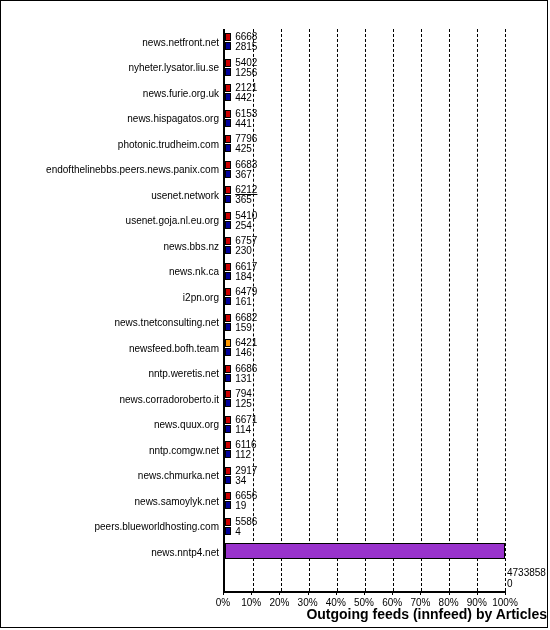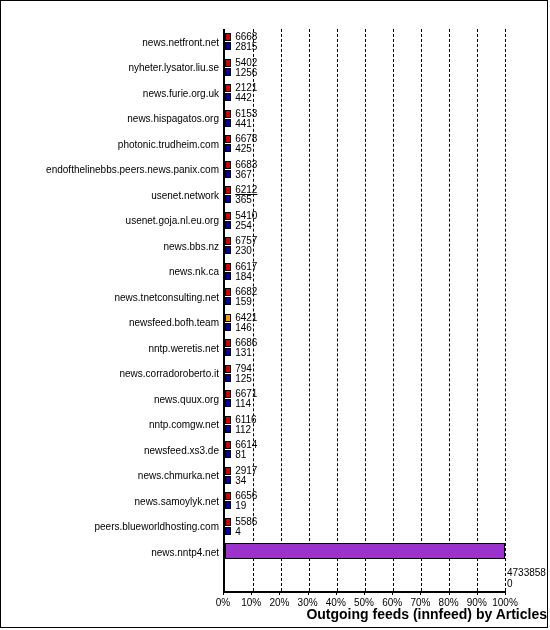--- a/index.html
+++ b/index.html
@@ -171,21 +171,21 @@
           <div class="ylabel">news.hispagatos.org</div>
           <div class="bar top" style="width: 2.2%; background: rgb(204, 0, 0); height: 8px;"></div>
           <div class="bar bot" style="width: 2.2%; background: rgb(0, 0, 153);"></div>
           <div class="dlabel top" style="left: 2.2%;">6153</div>
           <div class="dlabel bot" style="left: 2.2%;">441</div>
         </div>
         <div class="row">
           <div class="ylabel">photonic.trudheim.com</div>
           <div class="bar top" style="width: 2.2%; background: rgb(204, 0, 0); height: 8px;"></div>
           <div class="bar bot" style="width: 2.2%; background: rgb(0, 0, 153);"></div>
-          <div class="dlabel top" style="left: 2.2%;">6678</div>
+          <div class="dlabel top" style="left: 2.2%;">7796</div>
           <div class="dlabel bot" style="left: 2.2%;">425</div>
         </div>
         <div class="row">
           <div class="ylabel">endofthelinebbs.peers.news.panix.com</div>
           <div class="bar top" style="width: 2.2%; background: rgb(204, 0, 0); height: 8px;"></div>
           <div class="bar bot" style="width: 2.2%; background: rgb(0, 0, 153);"></div>
           <div class="dlabel top" style="left: 2.2%;">6683</div>
           <div class="dlabel bot" style="left: 2.2%;">367</div>
         </div>
         <div class="row">
@@ -210,20 +210,27 @@
           <div class="dlabel bot" style="left: 2.2%;">230</div>
         </div>
         <div class="row">
           <div class="ylabel">news.nk.ca</div>
           <div class="bar top" style="width: 2.2%; background: rgb(204, 0, 0); height: 8px;"></div>
           <div class="bar bot" style="width: 2.2%; background: rgb(0, 0, 153);"></div>
           <div class="dlabel top" style="left: 2.2%;">6617</div>
           <div class="dlabel bot" style="left: 2.2%;">184</div>
         </div>
         <div class="row">
+          <div class="ylabel">i2pn.org</div>
+          <div class="bar top" style="width: 2.2%; background: rgb(204, 0, 0); height: 8px;"></div>
+          <div class="bar bot" style="width: 2.2%; background: rgb(0, 0, 153);"></div>
+          <div class="dlabel top" style="left: 2.2%;">6479</div>
+          <div class="dlabel bot" style="left: 2.2%;">161</div>
+        </div>
+        <div class="row">
           <div class="ylabel">news.tnetconsulting.net</div>
           <div class="bar top" style="width: 2.2%; background: rgb(204, 0, 0); height: 8px;"></div>
           <div class="bar bot" style="width: 2.2%; background: rgb(0, 0, 153);"></div>
           <div class="dlabel top" style="left: 2.2%;">6682</div>
           <div class="dlabel bot" style="left: 2.2%;">159</div>
         </div>
         <div class="row">
           <div class="ylabel">newsfeed.bofh.team</div>
           <div class="bar top" style="width: 2.2%; background: rgb(255, 153, 0); height: 8px;"></div>
           <div class="bar bot" style="width: 2.2%; background: rgb(0, 0, 153);"></div>
@@ -250,27 +257,20 @@
           <div class="bar bot" style="width: 2.2%; background: rgb(0, 0, 153);"></div>
           <div class="dlabel top" style="left: 2.2%;">6671</div>
           <div class="dlabel bot" style="left: 2.2%;">114</div>
         </div>
         <div class="row">
           <div class="ylabel">nntp.comgw.net</div>
           <div class="bar top" style="width: 2.2%; background: rgb(204, 0, 0); height: 8px;"></div>
           <div class="bar bot" style="width: 2.2%; background: rgb(0, 0, 153);"></div>
           <div class="dlabel top" style="left: 2.2%;">6116</div>
           <div class="dlabel bot" style="left: 2.2%;">112</div>
-        </div>
-        <div class="row">
-          <div class="ylabel">newsfeed.xs3.de</div>
-          <div class="bar top" style="width: 2.2%; background: rgb(204, 0, 0); height: 8px;"></div>
-          <div class="bar bot" style="width: 2.2%; background: rgb(0, 0, 153);"></div>
-          <div class="dlabel top" style="left: 2.2%;">6614</div>
-          <div class="dlabel bot" style="left: 2.2%;">81</div>
         </div>
         <div class="row">
           <div class="ylabel">news.chmurka.net</div>
           <div class="bar top" style="width: 2.2%; background: rgb(204, 0, 0); height: 8px;"></div>
           <div class="bar bot" style="width: 2.2%; background: rgb(0, 0, 153);"></div>
           <div class="dlabel top" style="left: 2.2%;">2917</div>
           <div class="dlabel bot" style="left: 2.2%;">34</div>
         </div>
         <div class="row">
           <div class="ylabel">news.samoylyk.net</div>

